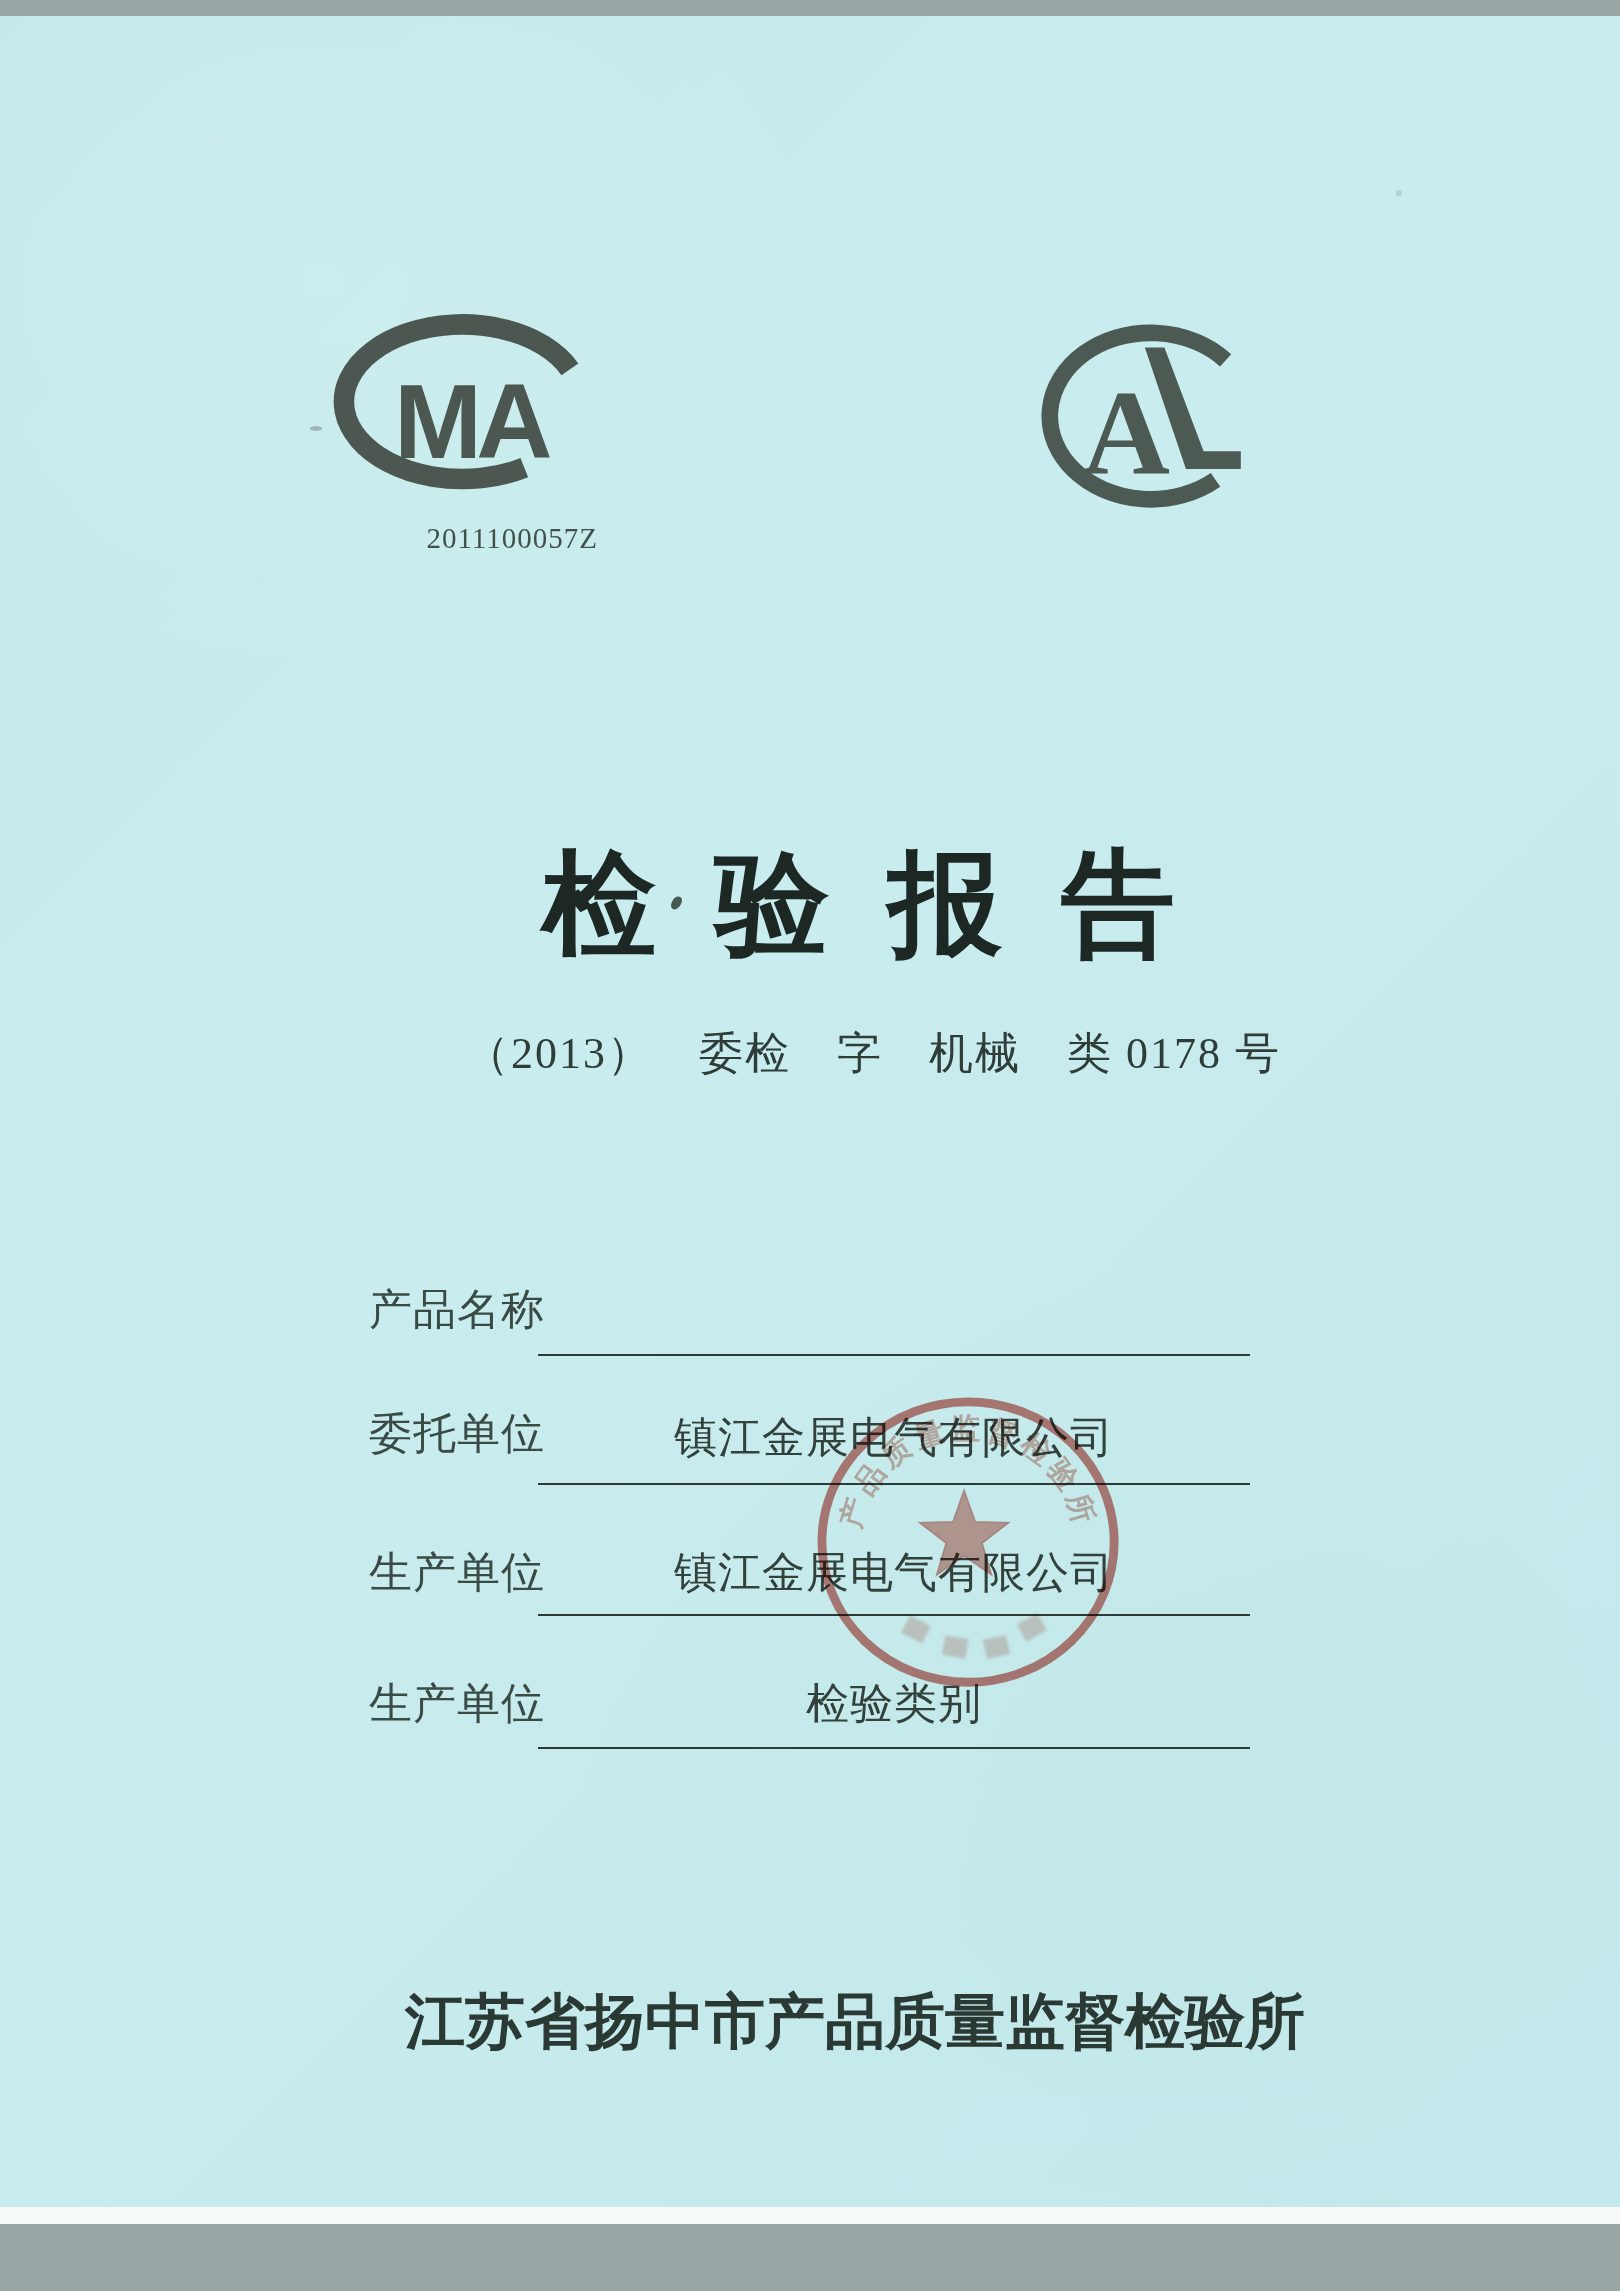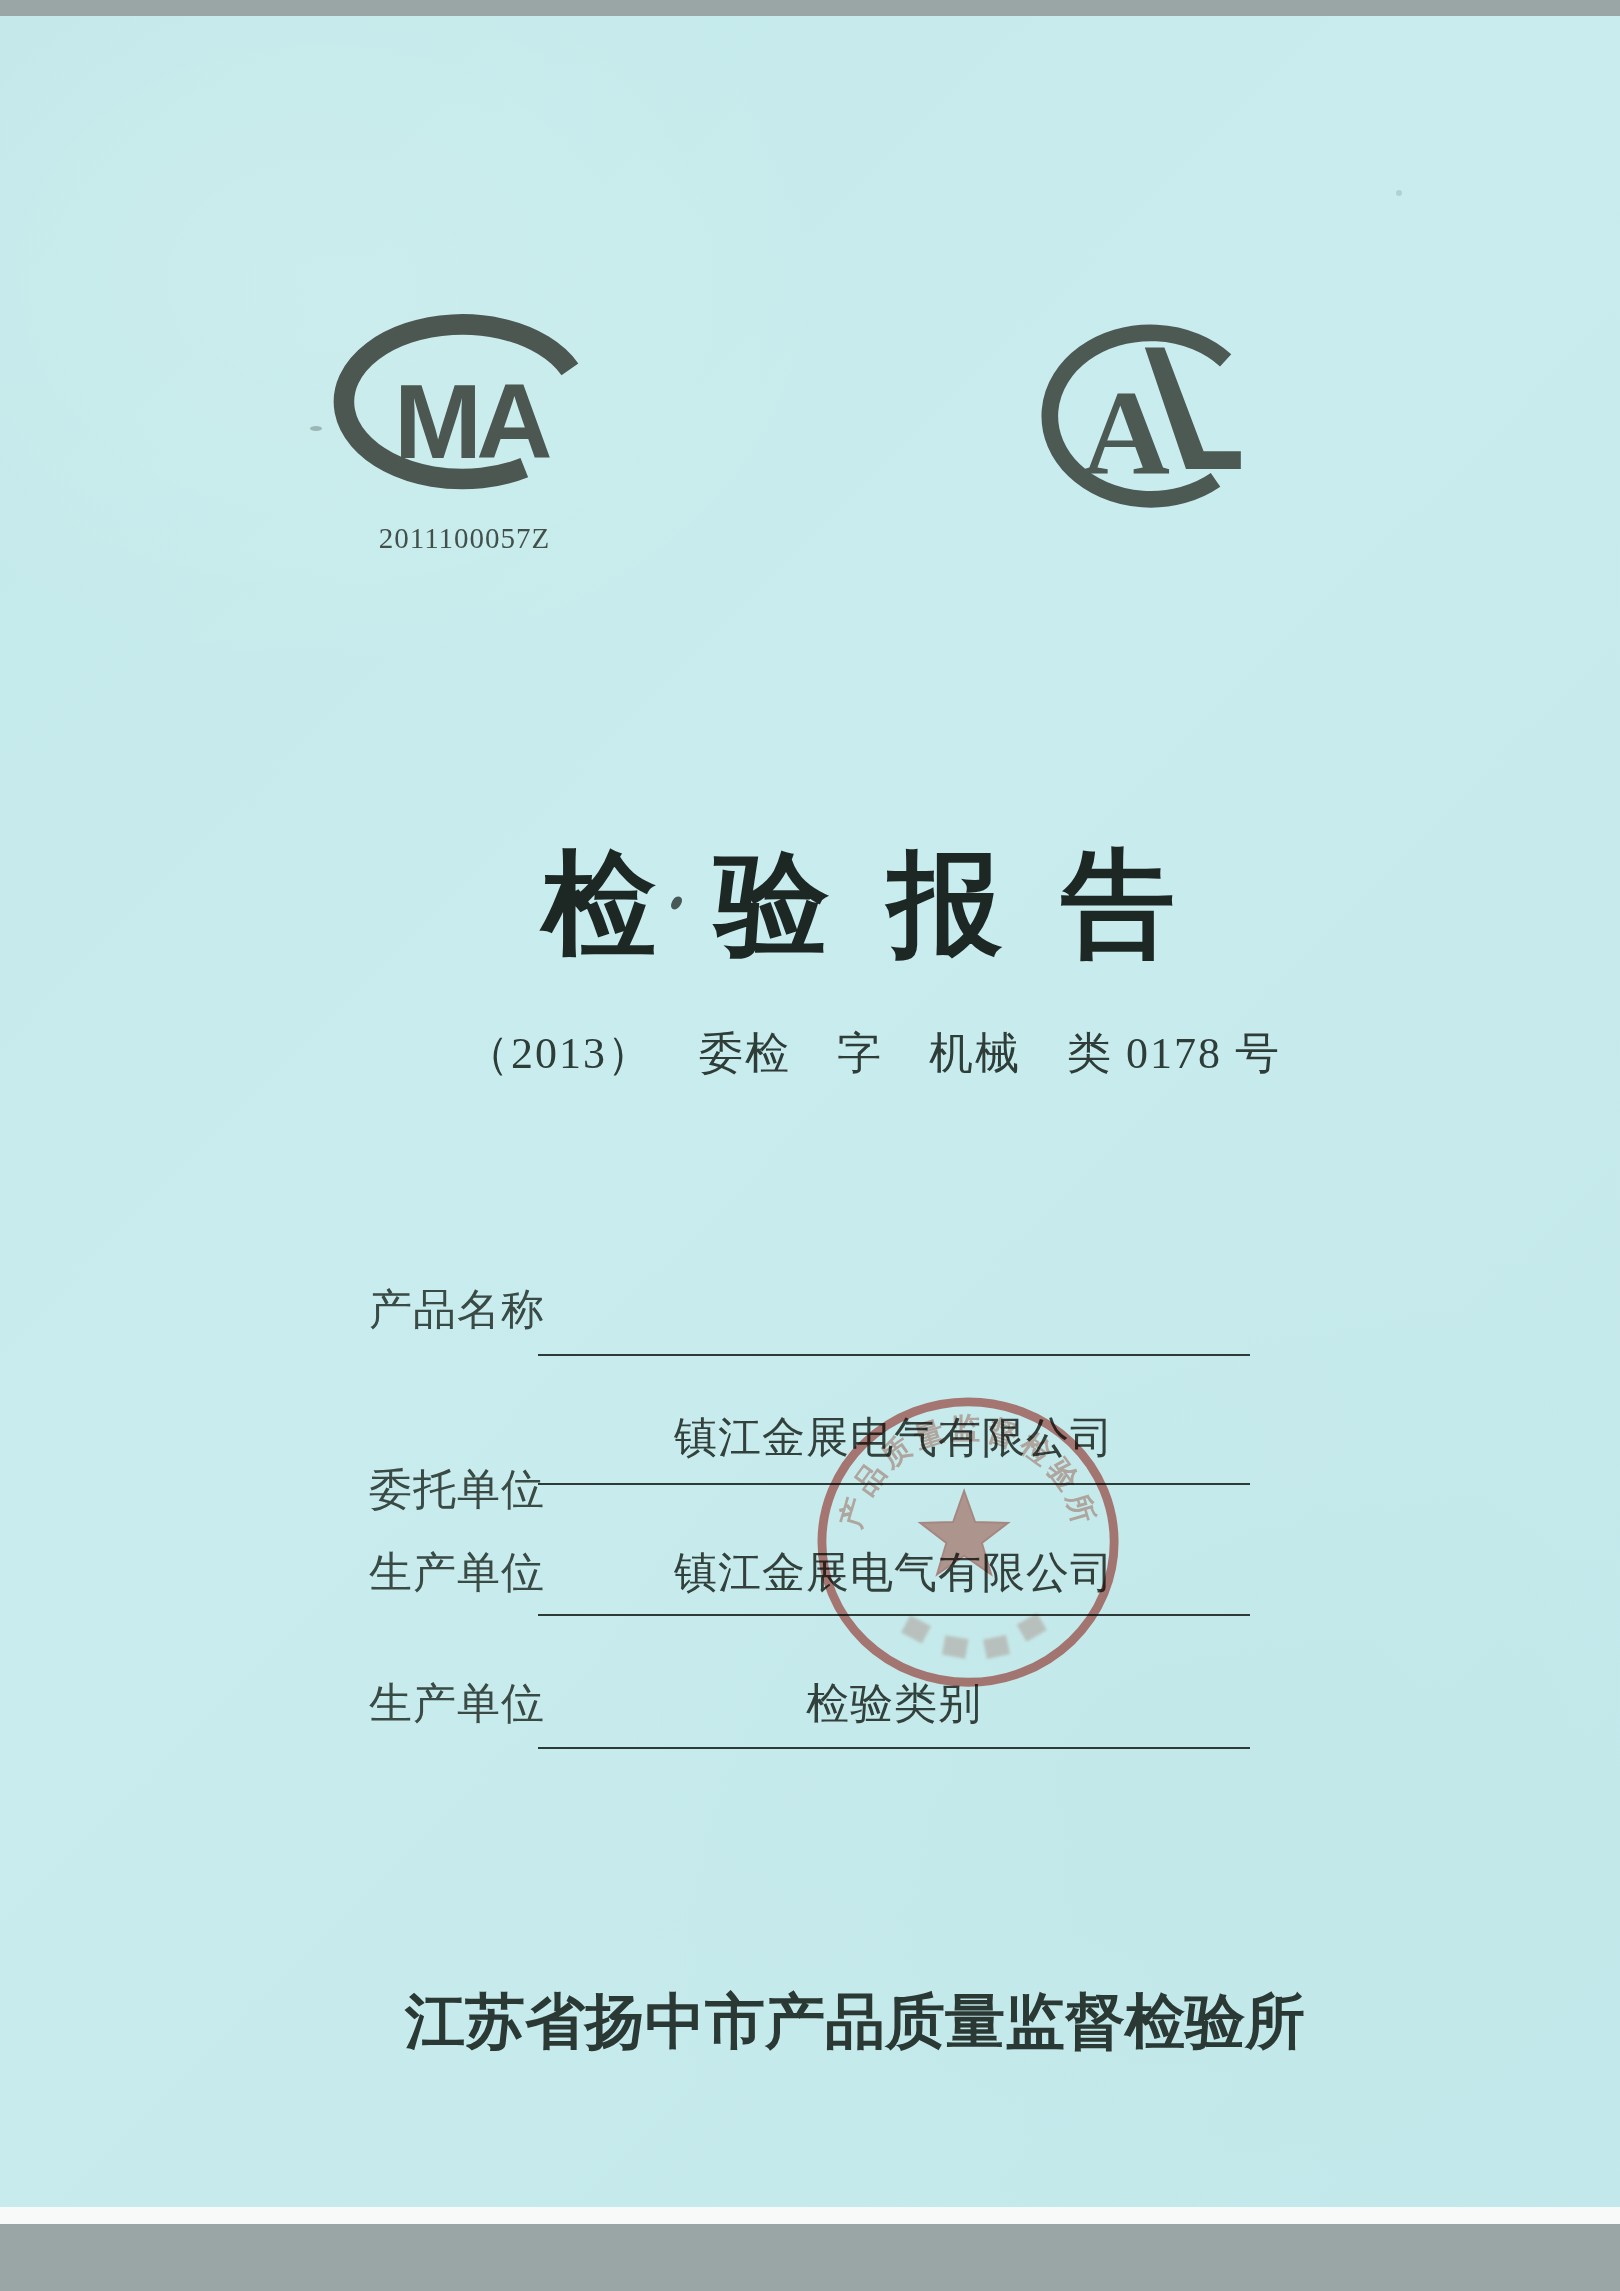--- a/index.html
+++ b/index.html
@@ -13,21 +13,21 @@
       linear-gradient(135deg,#c4e9ea 0%, #c9edee 42%, #c3e8eb 100%);
     overflow:hidden;
     font-family:"Liberation Serif","DejaVu Serif",serif;
     color:#36443f;
   }
   
   .cma-logo{position:absolute;left:331px;top:296px;width:267px;height:184px;}
   .cal-logo{position:absolute;left:1041px;top:308px;width:239px;height:190px;}
   .mark-number{
     position:absolute;font-size:29px;letter-spacing:1px;color:#42504b;
-    text-align:center;white-space:pre;
+    text-align:right;white-space:pre;
   }
   .cma-number{left:331px;top:506px;width:267px;}
   .cal-number{left:945px;top:512px;width:431px;font-size:30px;}
   
   .report-title{
     position:absolute;left:0;top:832px;width:1620px;
     text-align:center;transform:translateX(78px);
     font-size:114px;font-weight:bold;letter-spacing:59px;
     color:#1d2825;line-height:1.0;white-space:nowrap;
   }
@@ -48,21 +48,21 @@
   }
   .field-value{
     position:absolute;left:538px;width:712px;text-align:center;
     font-size:43px;letter-spacing:1px;color:#33413c;line-height:1.0;white-space:nowrap;
   }
   .field-underline{
     position:absolute;left:538px;width:712px;height:0;
     border-top:2.9px solid #2d3b37;
   }
   .lbl-1{top:1272px;} .val-1{top:1272px;} .ul-1{top:1338px;}
-  .lbl-2{top:1452px;} .val-2{top:1400px;} .ul-2{top:1467px;}
+  .lbl-2{top:1396px;} .val-2{top:1400px;} .ul-2{top:1467px;}
   .lbl-3{top:1535px;} .val-3{top:1535px;} .ul-3{top:1598px;}
   .lbl-4{top:1666px;} .val-4{top:1666px;} .ul-4{top:1731px;}
   
   .official-seal{
     position:absolute;left:810px;top:1376px;width:320px;height:304px;
     mix-blend-mode:multiply;opacity:0.92;
   }
   
   .issuer-name{
     position:absolute;left:0;top:1966px;width:1620px;

